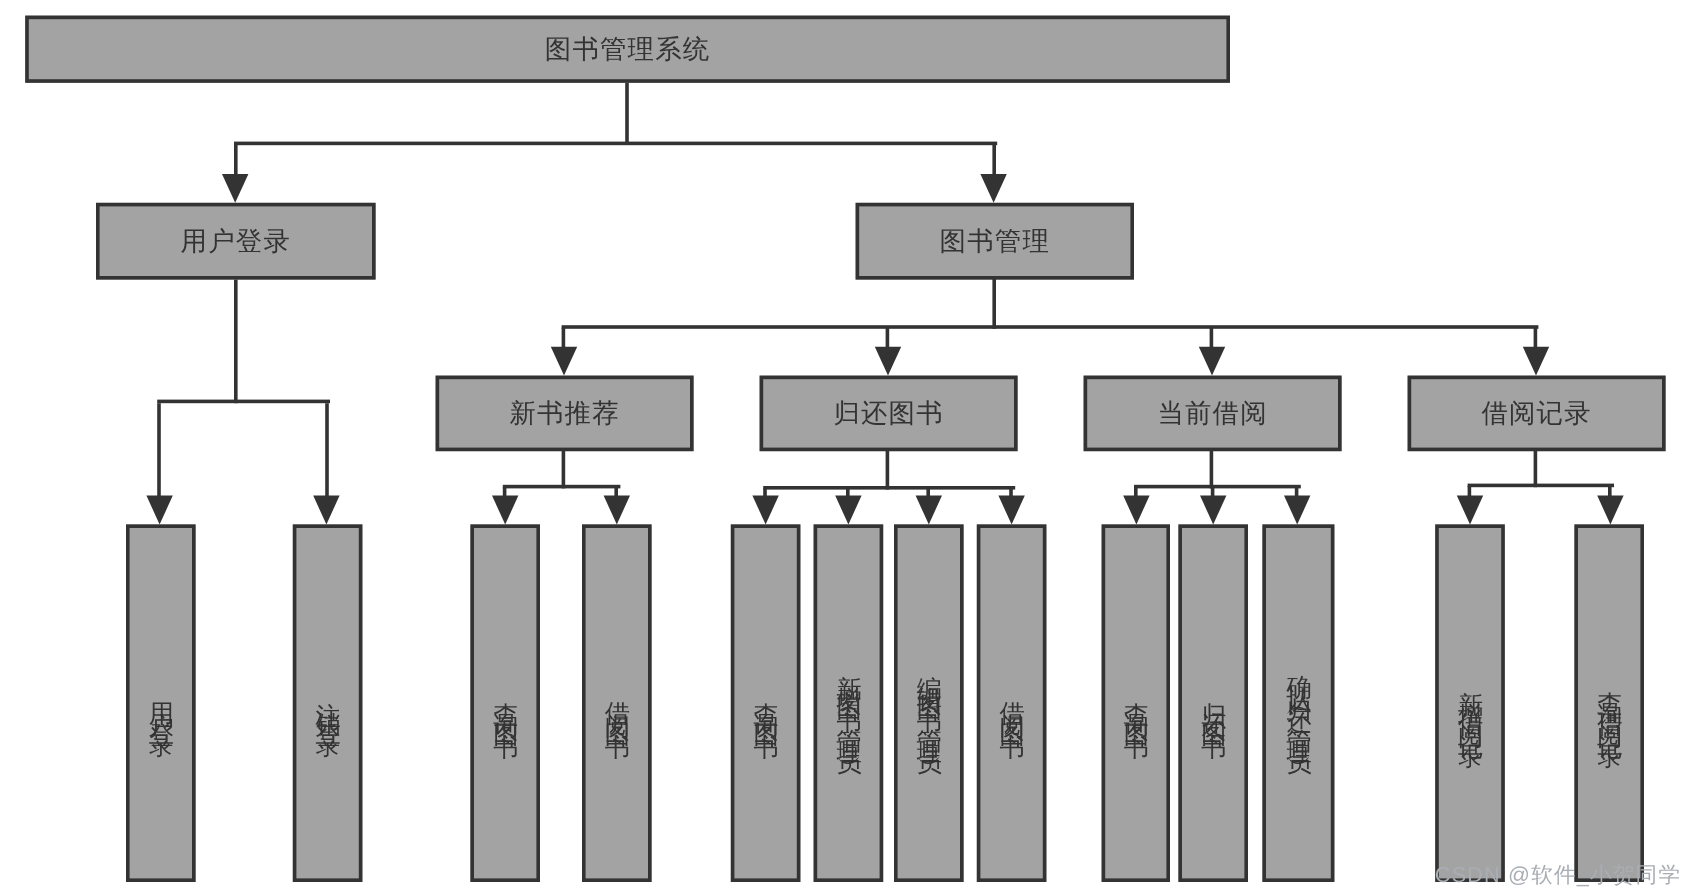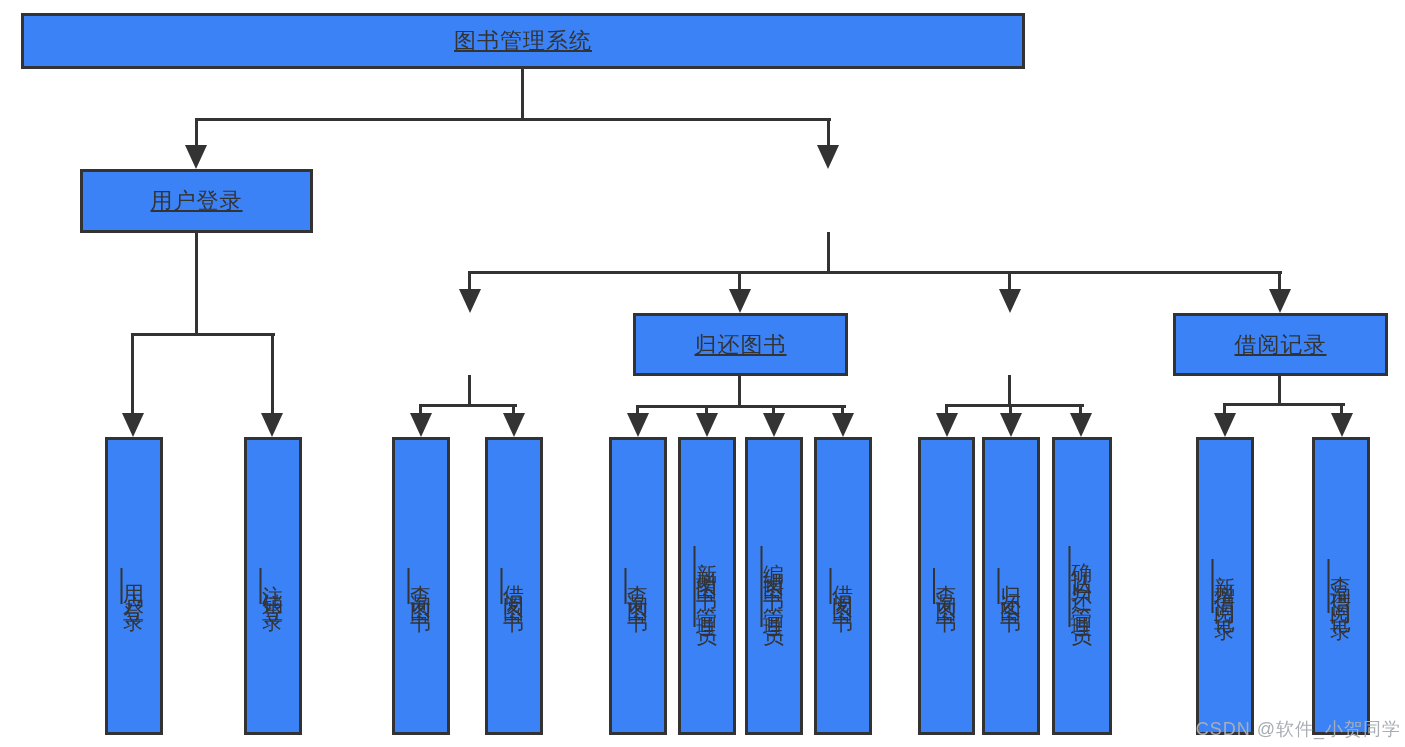--- a/index.html
+++ b/index.html
@@ -13,28 +13,27 @@
     height: 747px;
     background: var(--bg, #ffffff);
     font-family: "Liberation Sans", "DejaVu Sans", sans-serif;
     color: var(--text, #333333);
     overflow: hidden;
   }
   .node {
     position: absolute;
     box-sizing: border-box;
     border: 3px solid var(--line, #333333);
-    background: #3b82f6;
+    background: #a3a3a3;
     display: flex;
     align-items: center;
     justify-content: center;
     font-size: 22px;
     letter-spacing: 1px;
     text-align: center;
-    text-decoration: underline;
   }
   .leaf {
     writing-mode: vertical-rl;
     text-orientation: mixed;
     font-size: 21px;
     letter-spacing: 9px;
     line-height: 1;
     padding: 6px 0;
   }
   .line {
@@ -61,24 +60,27 @@
 </style>
 </head>
 <body>
 
 <div class="canvas">
 
   <div class="node" style="left:21px; top:13px; width:1004px; height:56px;">图书管理系统</div>
 
   <div class="node" style="left:80px; top:169px; width:233px; height:64px;">用户登录</div>
 
+  <div class="node" style="left:713px; top:169px; width:232px; height:64px;">图书管理</div>
 
+  <div class="node" style="left:363px; top:313px; width:215px; height:63px;">新书推荐</div>
 
   <div class="node" style="left:633px; top:313px; width:215px; height:63px;">归还图书</div>
 
+  <div class="node" style="left:903px; top:313px; width:215px; height:63px;">当前借阅</div>
 
   <div class="node" style="left:1173px; top:313px; width:215px; height:63px;">借阅记录</div>
 
   <div class="node leaf" style="left:105px; top:437px; width:58px; height:298px;">用户登录</div>
 
   <div class="node leaf" style="left:244px; top:437px; width:58px; height:298px;">注销登录</div>
 
   <div class="node leaf" style="left:392px; top:437px; width:58px; height:298px;">查询图书</div>
 
   <div class="node leaf" style="left:485px; top:437px; width:58px; height:298px;">借阅图书</div>

